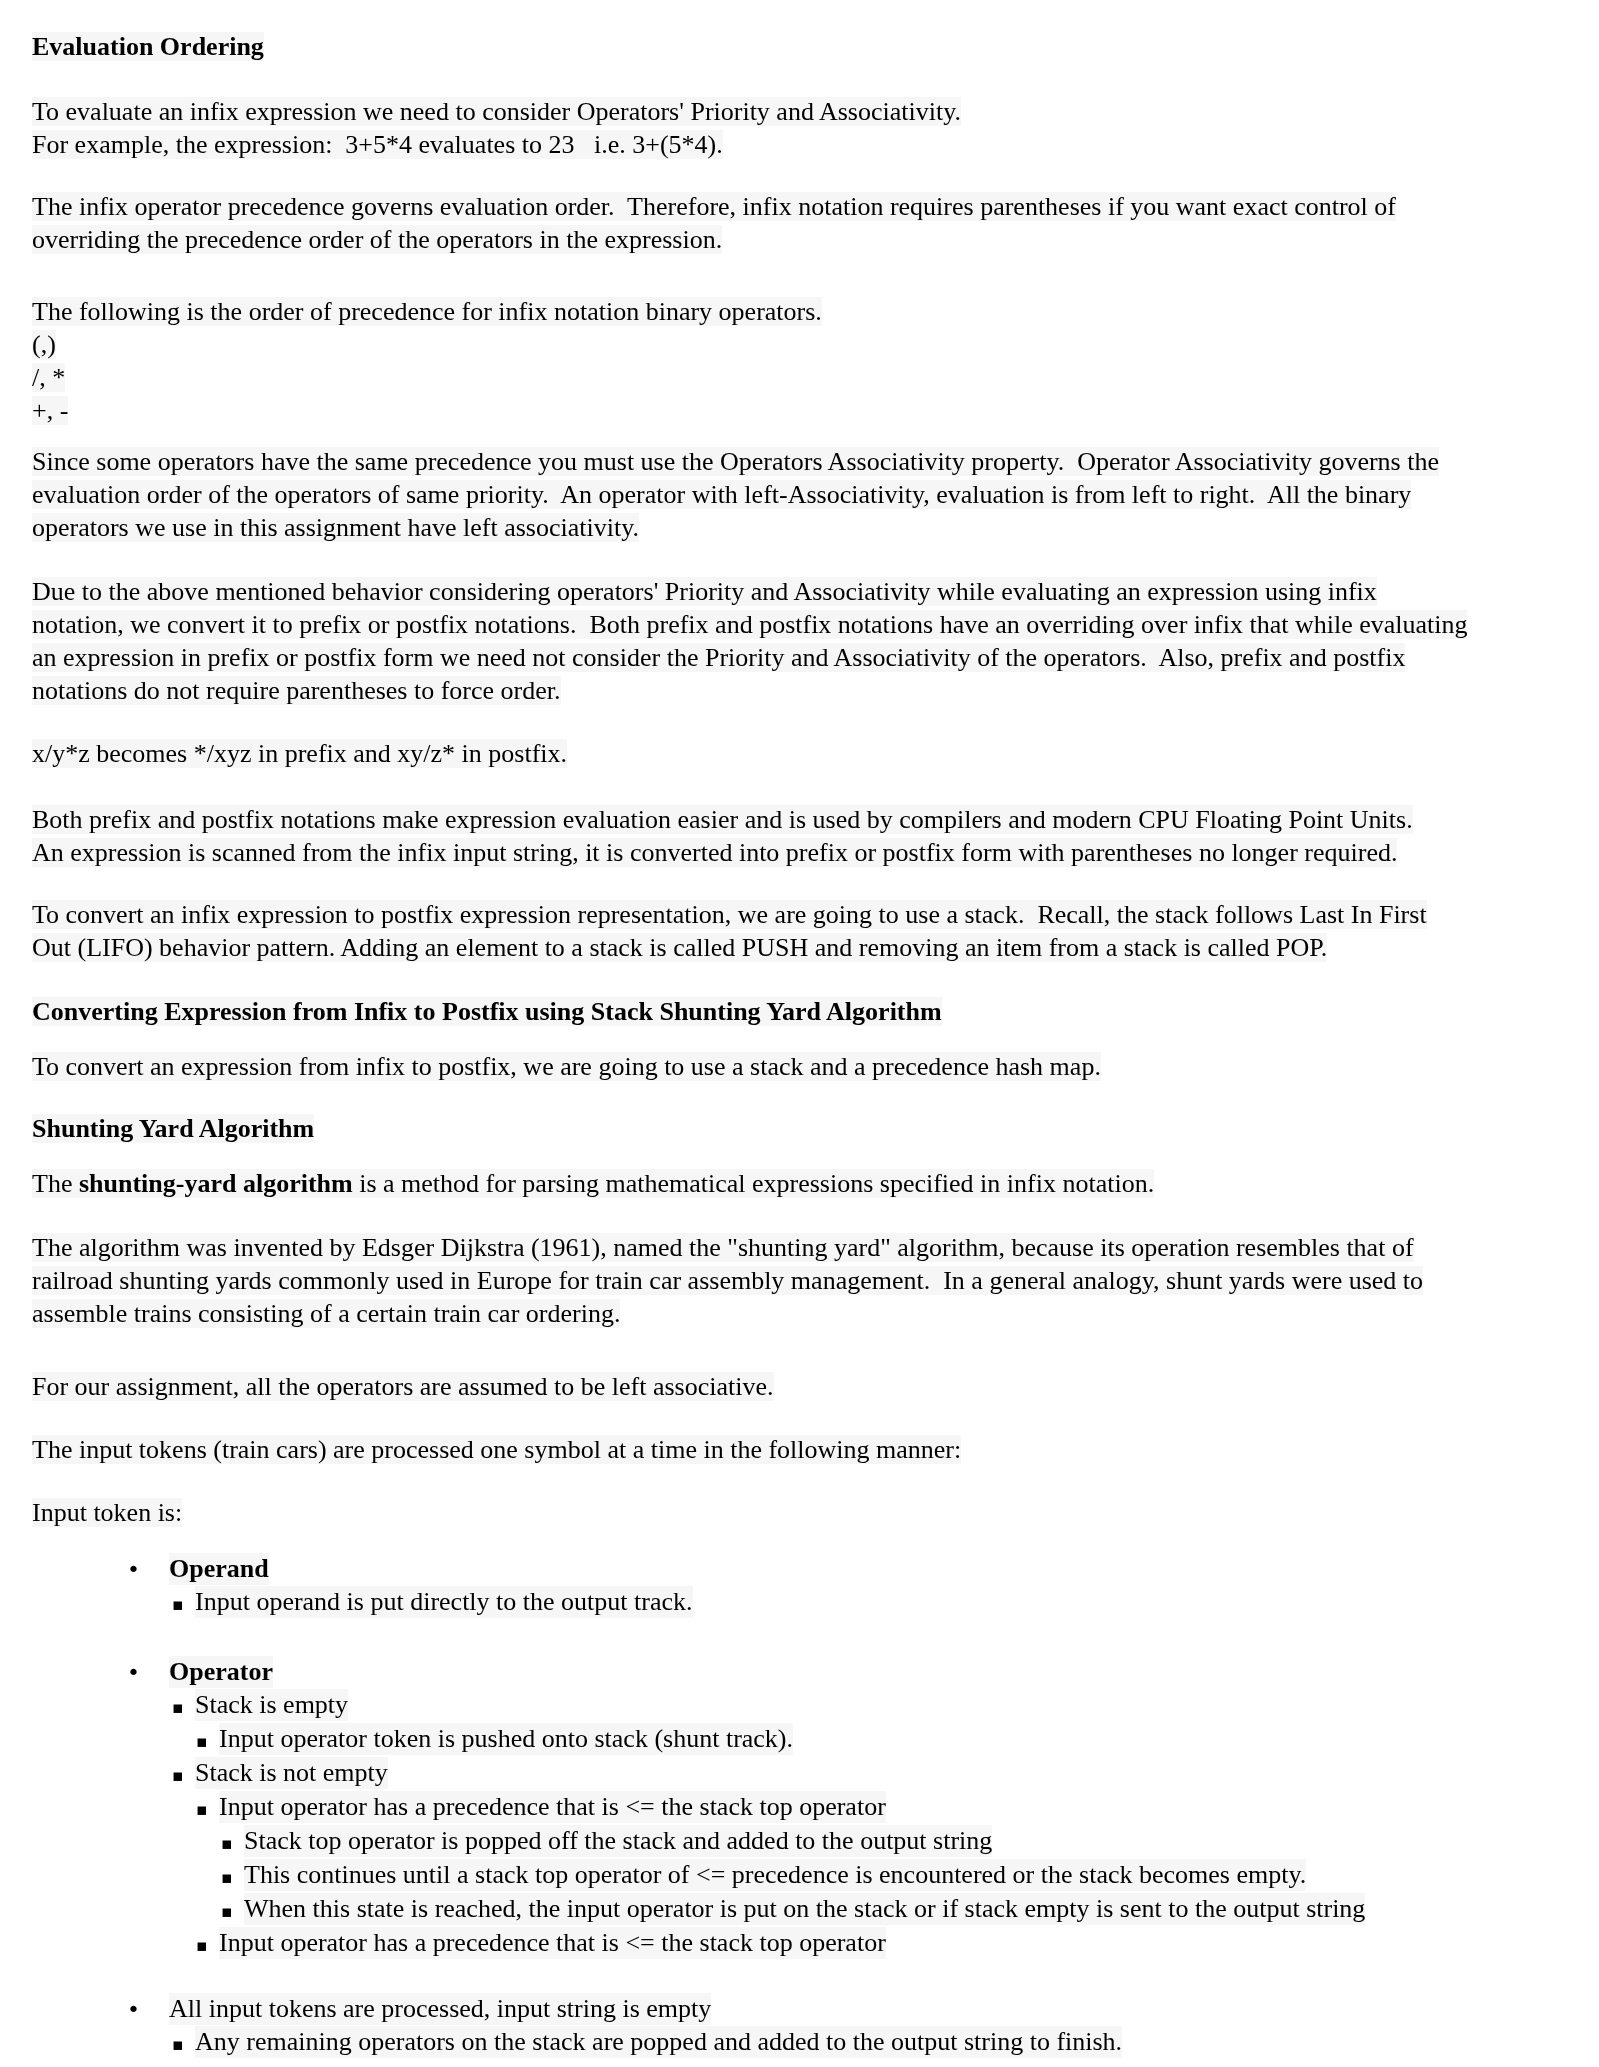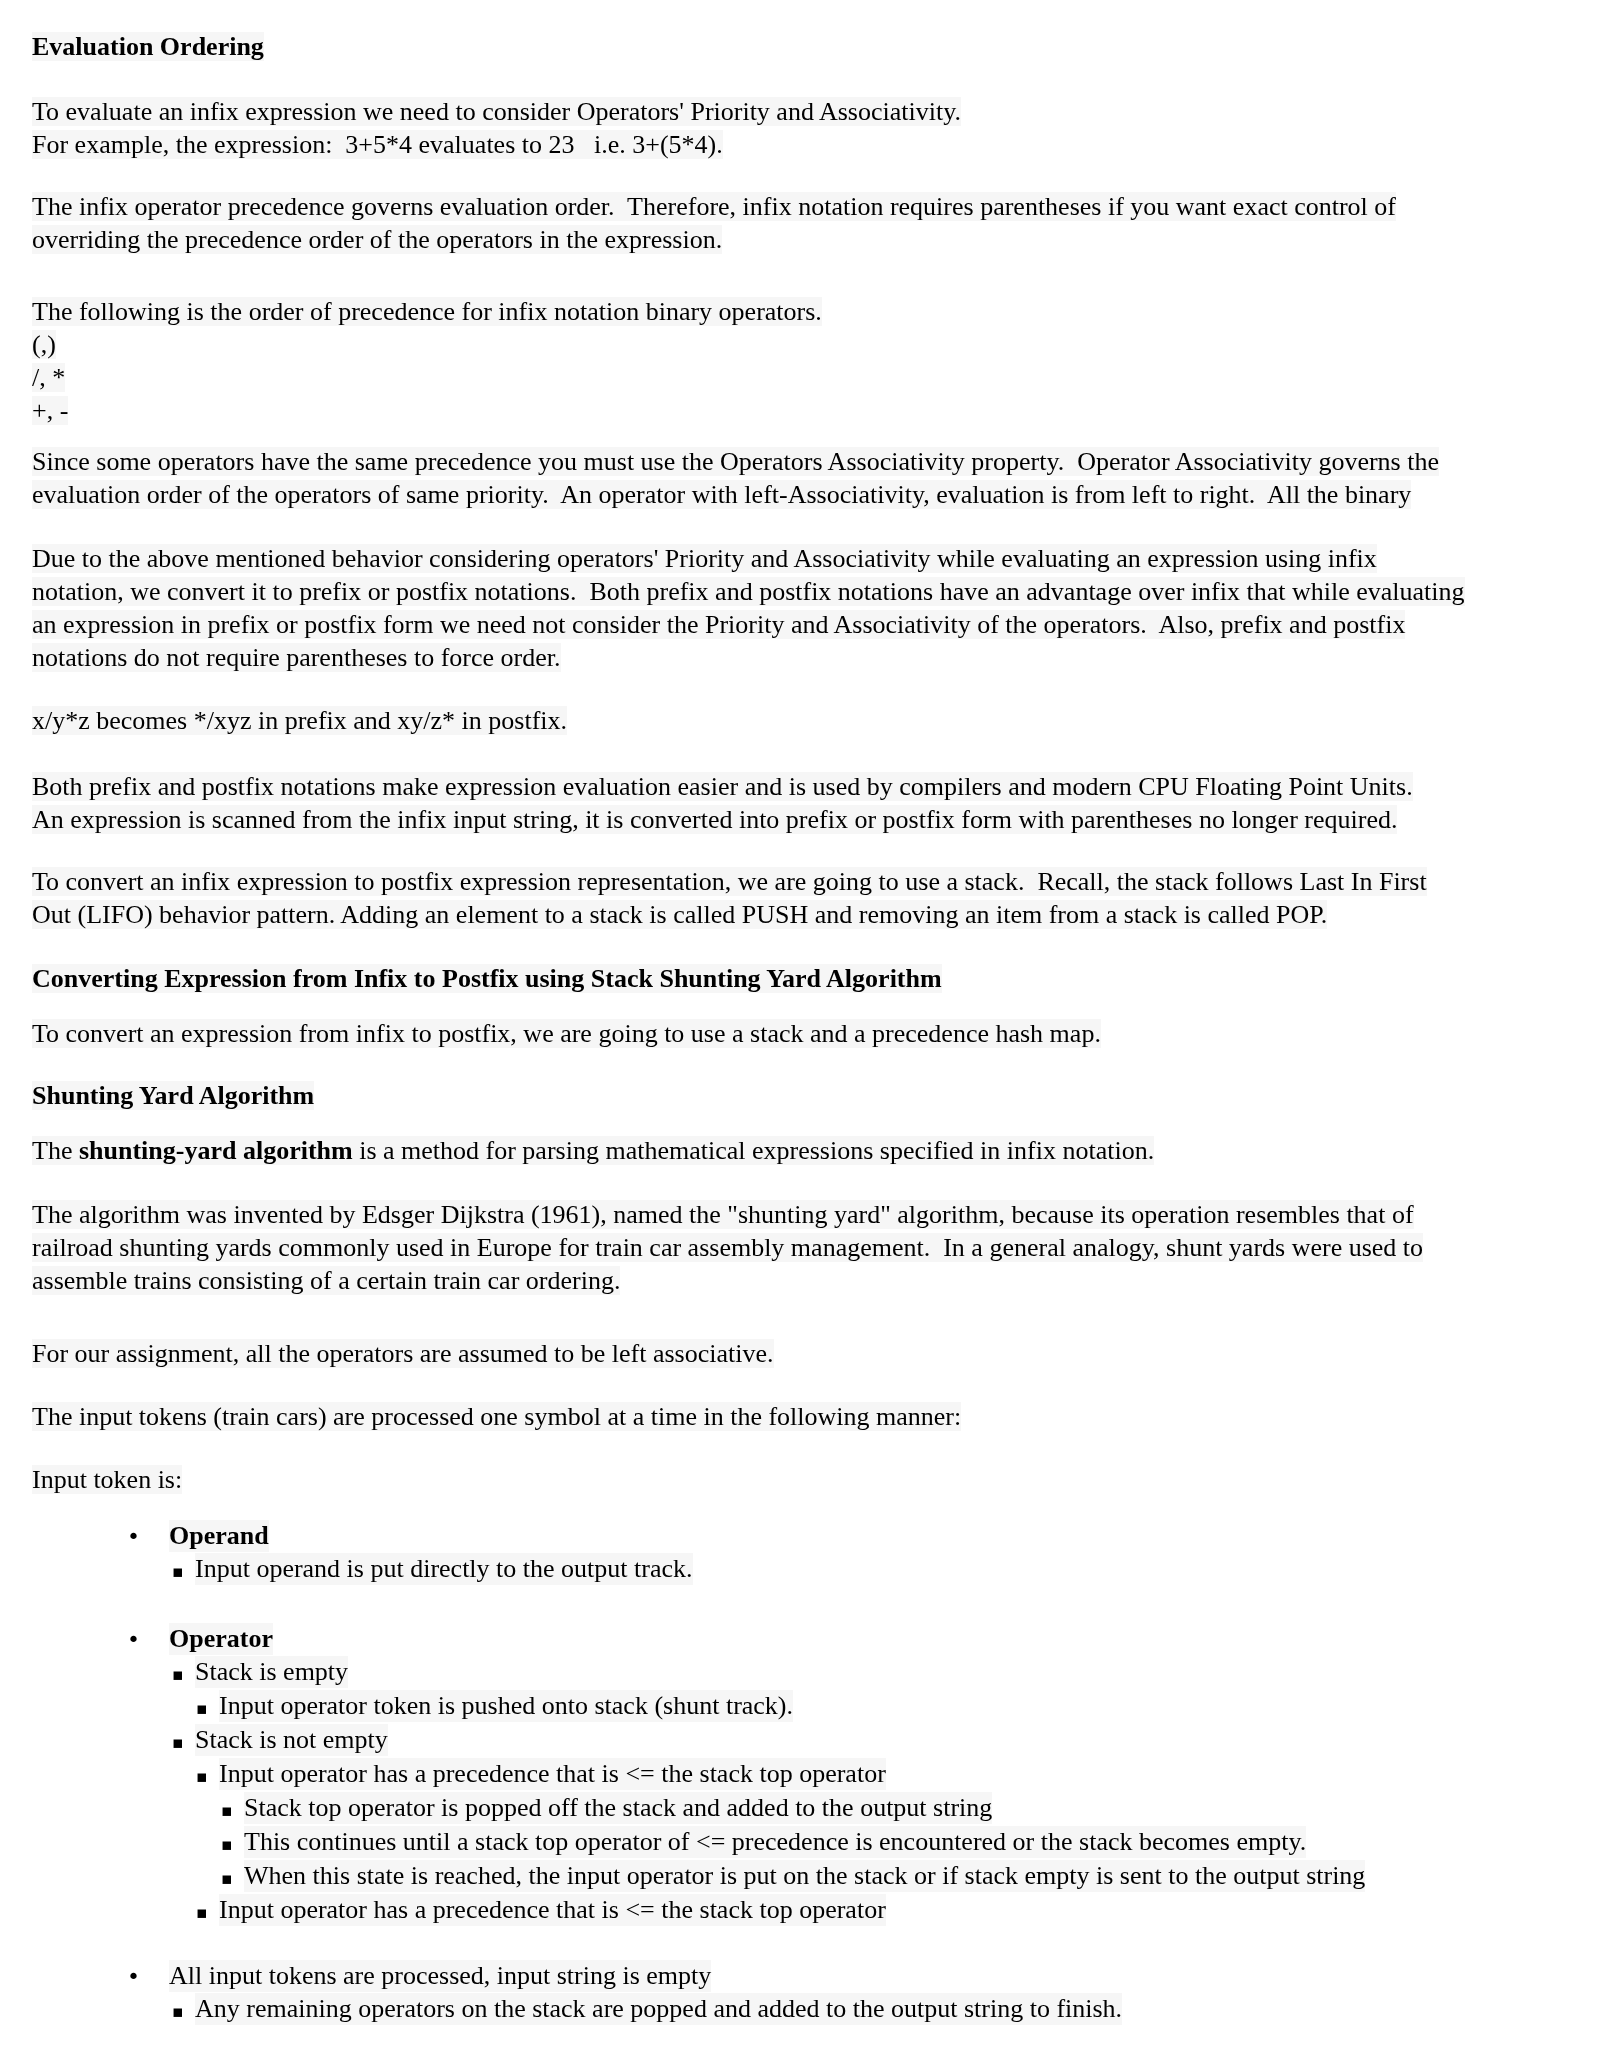--- a/index.html
+++ b/index.html
@@ -48,25 +48,26 @@
   <div class="p mt39">
     <div class="line"><span class="bg">The following is the order of precedence for infix notation binary operators.</span></div>
     <div class="line"><span class="bg">(,)</span></div>
     <div class="line"><span class="bg">/, *</span></div>
     <div class="line"><span class="bg">+, -</span></div>
   </div>
 
   <div class="p mt18">
     <div class="line"><span class="bg">Since some operators have the same precedence you must use the Operators Associativity property.  Operator Associativity governs the</span></div>
     <div class="line"><span class="bg">evaluation order of the operators of same priority.  An operator with left-Associativity, evaluation is from left to right.  All the binary</span></div>
+    <div class="line"><span class="bg">operators we use in this assignment have left associativity.</span></div>
   </div>
 
   <div class="p mt31">
     <div class="line"><span class="bg">Due to the above mentioned behavior considering operators' Priority and Associativity while evaluating an expression using infix</span></div>
-    <div class="line"><span class="bg">notation, we convert it to prefix or postfix notations.  Both prefix and postfix notations have an advantage over infix that while evaluating</span></div>
+    <div class="line"><span class="bg">notation, we convert it to prefix or postfix notations.  Both prefix and postfix notations have an overriding over infix that while evaluating</span></div>
     <div class="line"><span class="bg">an expression in prefix or postfix form we need not consider the Priority and Associativity of the operators.  Also, prefix and postfix</span></div>
     <div class="line"><span class="bg">notations do not require parentheses to force order.</span></div>
   </div>
 
   <div class="p mt30">
     <div class="line"><span class="bg">x/y*z becomes */xyz in prefix and xy/z* in postfix.</span></div>
   </div>
 
   <div class="p mt33">
     <div class="line"><span class="bg">Both prefix and postfix notations make expression evaluation easier and is used by compilers and modern CPU Floating Point Units.</span></div>

